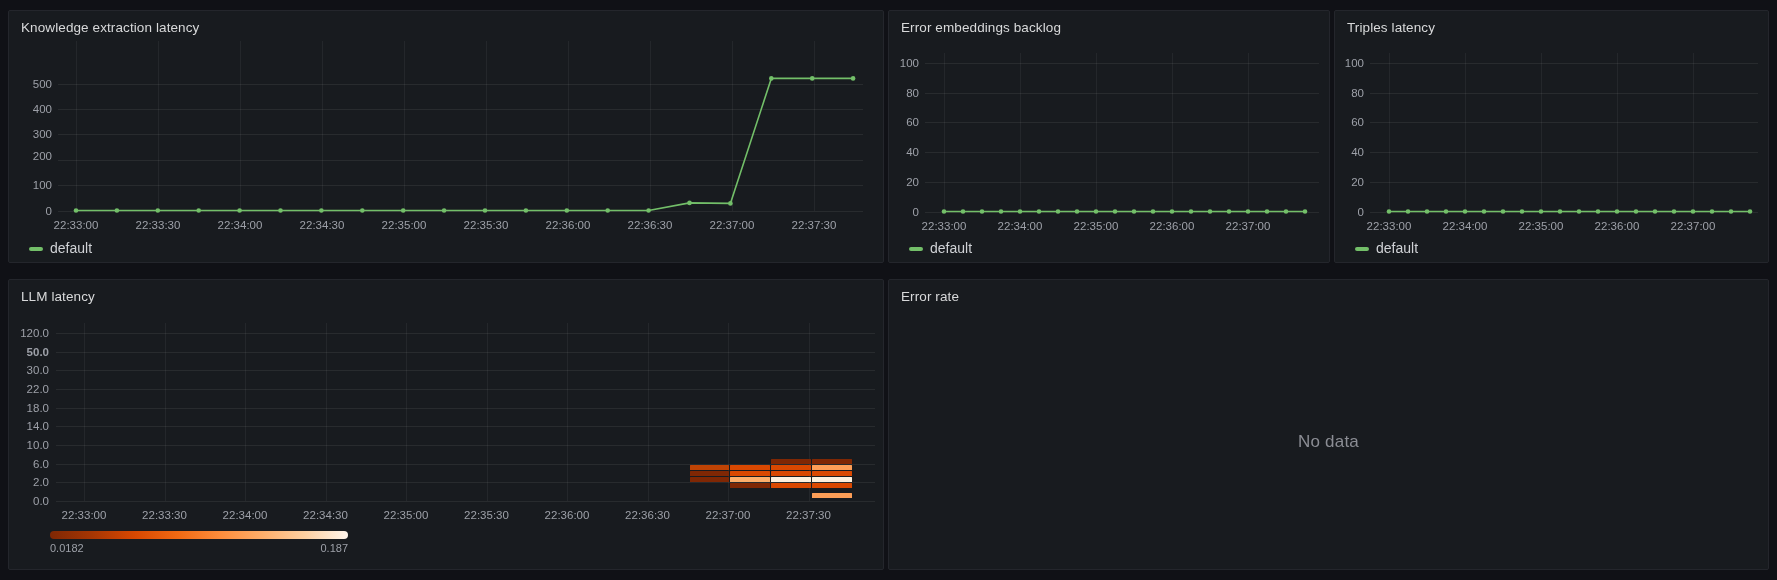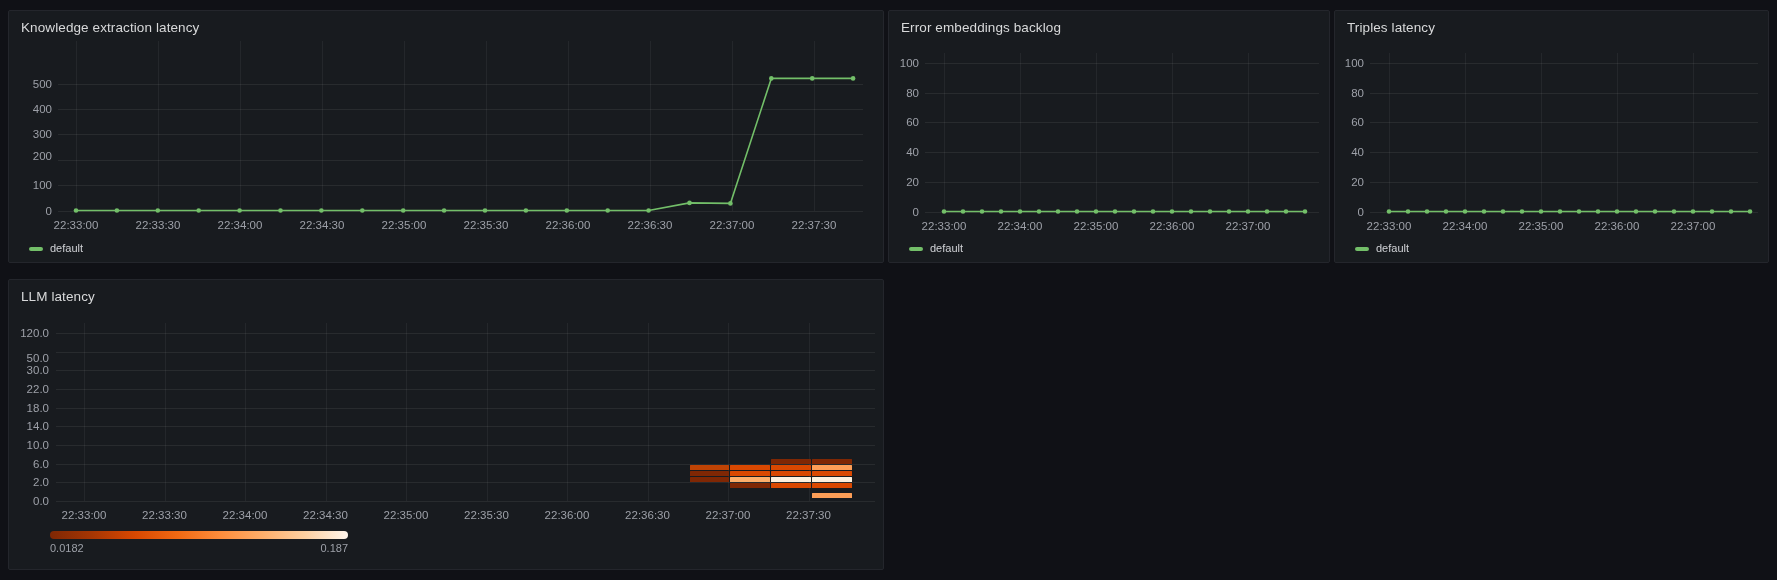--- a/index.html
+++ b/index.html
@@ -19,21 +19,21 @@
     position:absolute;font-size:11.5px;color:#9da0a8;text-align:right;line-height:14px;white-space:nowrap;
   }
   .xlab{
     position:absolute;font-size:11.5px;color:#9da0a8;text-align:center;line-height:14px;white-space:nowrap;
   }
   .hgrid{position:absolute;height:1px;background:rgba(255,255,255,0.07);}
   .vgrid{position:absolute;width:1px;background:rgba(255,255,255,0.055);}
   .chart-svg{position:absolute;left:0;top:0;}
   .legend{position:absolute;display:flex;align-items:center;gap:7px;}
   .legend-pill{width:14px;height:4px;border-radius:2px;}
-  .legend-label{font-size:11px;color:#d0d2d6;line-height:13px;}
+  .legend-label{font-size:14px;color:#d0d2d6;line-height:13px;}
   .hm-cell{position:absolute;border-radius:0.5px;}
   .colorbar{position:absolute;border-radius:4px;}
   .cb-label{position:absolute;font-size:11px;color:#9da0a8;white-space:nowrap;}
   .nodata{
     position:absolute;left:0;right:0;text-align:center;font-size:17px;color:#8b8d94;letter-spacing:.2px;
   }
 </style>
 </head>
 <body>
 
@@ -212,21 +212,21 @@
     </div>
 
   <div class="panel" id="p-latency" style="left:8px;top:279px;width:876px;height:291px;">
     <div class="ptitle">LLM latency</div>
     <div class="plot"></div>
     <div class="colorbar" id="latency-colorbar" style="left: 41px; top: 251px; width: 298px; height: 8px; background: linear-gradient(to right, rgb(127, 39, 4), rgb(166, 54, 3), rgb(217, 72, 1), rgb(241, 105, 19), rgb(253, 141, 60), rgb(253, 174, 107), rgb(253, 208, 162), rgb(255, 245, 235));"></div>
     <div class="cb-label" style="left:41px;top:262px;">0.0182</div>
     <div class="cb-label" style="left:239px;top:262px;width:100px;text-align:right;">0.187</div>
   <div class="ylab" style="left: 0px; width: 40px; top: 46px;">120.0</div>
       <div class="hgrid" style="left: 47px; width: 819px; top: 53px;"></div>
-      <div class="ylab" style="left: 0px; width: 40px; top: 71px;">50.0</div>
+      <div class="ylab" style="left: 0px; width: 40px; top: 65px; font-weight: bold;">50.0</div>
       <div class="hgrid" style="left: 47px; width: 819px; top: 71.67px;"></div>
       <div class="ylab" style="left: 0px; width: 40px; top: 83.34px;">30.0</div>
       <div class="hgrid" style="left: 47px; width: 819px; top: 90.34px;"></div>
       <div class="ylab" style="left: 0px; width: 40px; top: 102.01px;">22.0</div>
       <div class="hgrid" style="left: 47px; width: 819px; top: 109.01px;"></div>
       <div class="ylab" style="left: 0px; width: 40px; top: 120.68px;">18.0</div>
       <div class="hgrid" style="left: 47px; width: 819px; top: 127.68px;"></div>
       <div class="ylab" style="left: 0px; width: 40px; top: 139.35px;">14.0</div>
       <div class="hgrid" style="left: 47px; width: 819px; top: 146.35px;"></div>
       <div class="ylab" style="left: 0px; width: 40px; top: 158.02px;">10.0</div>
@@ -270,14 +270,18 @@
       <div class="hm-cell" style="left: 762.3px; top: 197px; width: 39.5px; height: 5.2px; background: rgb(253, 240, 221);"></div>
       <div class="hm-cell" style="left: 762.3px; top: 203px; width: 39.5px; height: 5.2px; background: rgb(217, 72, 1);"></div>
       <div class="hm-cell" style="left: 803.2px; top: 179px; width: 39.5px; height: 5.2px; background: rgb(127, 39, 4);"></div>
       <div class="hm-cell" style="left: 803.2px; top: 185px; width: 39.5px; height: 5.2px; background: rgb(253, 158, 87);"></div>
       <div class="hm-cell" style="left: 803.2px; top: 191px; width: 39.5px; height: 5.2px; background: rgb(217, 72, 1);"></div>
       <div class="hm-cell" style="left: 803.2px; top: 197px; width: 39.5px; height: 5.2px; background: rgb(253, 240, 221);"></div>
       <div class="hm-cell" style="left: 803.2px; top: 203px; width: 39.5px; height: 5.2px; background: rgb(217, 72, 1);"></div>
       <div class="hm-cell" style="left: 803.2px; top: 213px; width: 39.5px; height: 5.2px; background: rgb(253, 158, 87);"></div>
     </div>
 
+  <div class="panel" id="p-errorrate" style="left:888px;top:279px;width:881px;height:291px;">
+    <div class="ptitle">Error rate</div>
+    <div class="nodata" style="top:152px;">No data</div>
+  </div>
 
 </div>
 
 </body></html>

